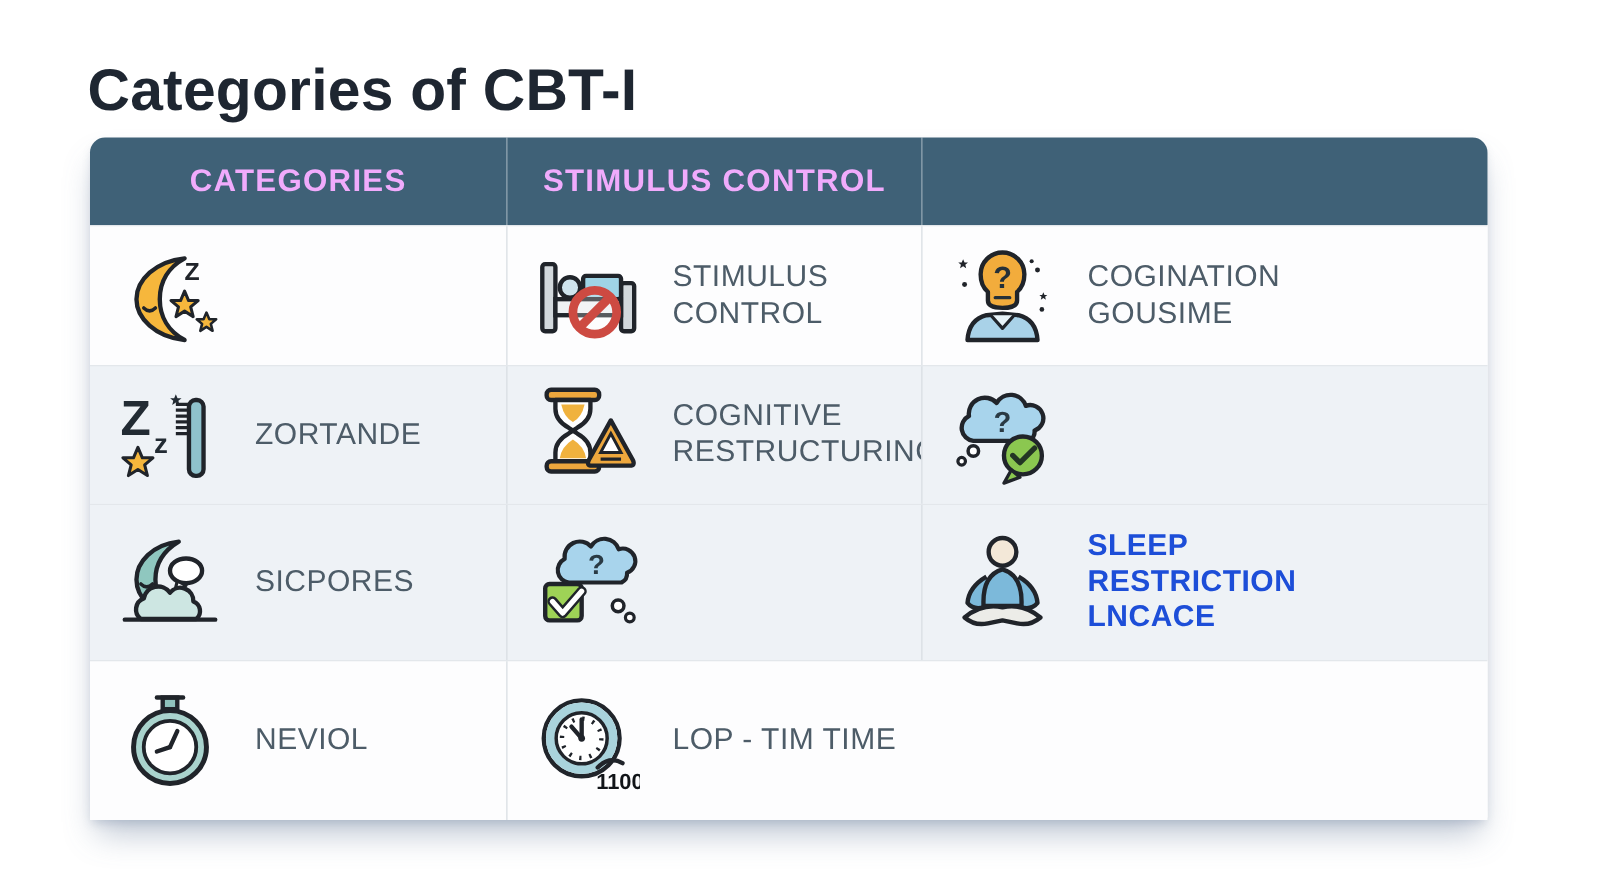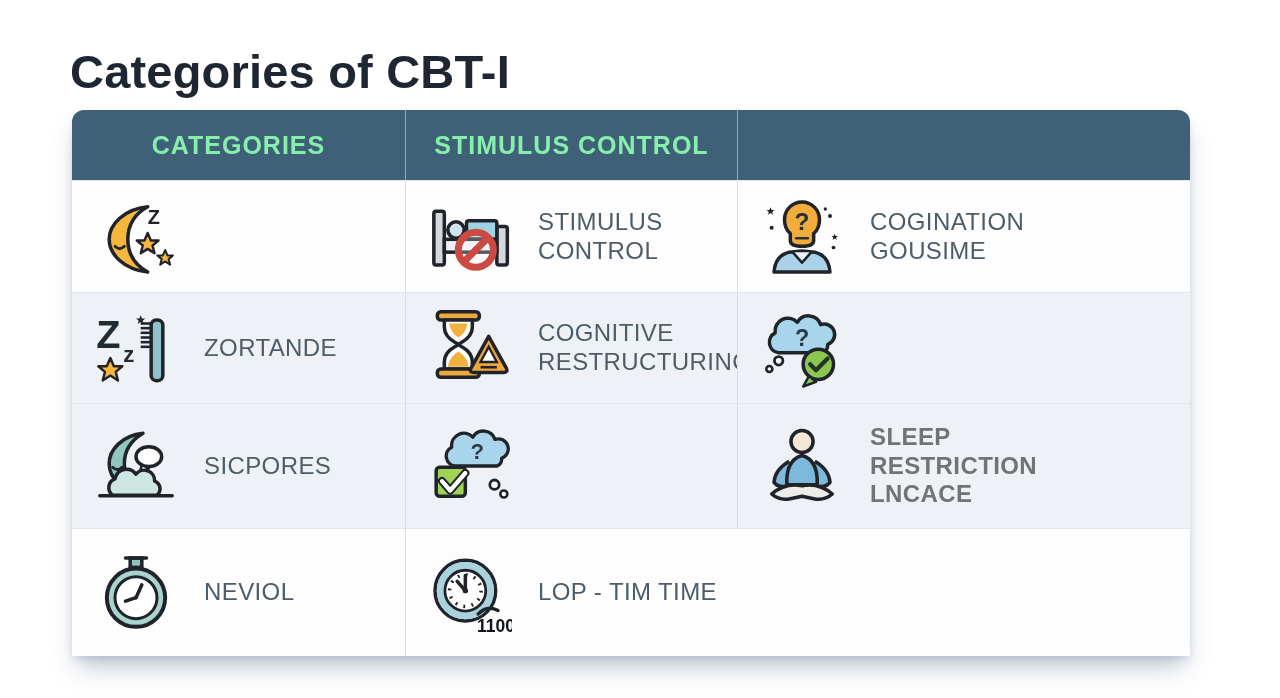--- a/index.html
+++ b/index.html
@@ -17,41 +17,41 @@
     border-radius:12px 12px 3px 3px;
     box-shadow:0 16px 26px -6px rgba(96,116,148,.42), 0 4px 8px -2px rgba(96,116,148,.25);
     background:#fff;
   }
   .thead{
     display:grid;grid-template-columns:333px 332px 1fr;height:70px;
     background:#3f6177;border-radius:12px 12px 0 0;
   }
   .th{
     display:flex;align-items:center;justify-content:center;
-    color:#86efac;font-size:25px;font-weight:700;letter-spacing:1px;
+    color:#f0abfc;font-size:25px;font-weight:700;letter-spacing:1px;
   }
   .th + .th{border-left:1px solid rgba(255,255,255,.45);}
   .trow{
     display:grid;grid-template-columns:333px 332px 1fr;
     background:#fdfdfe;border-top:1px solid #e3e7eb;
   }
   .trow.tint{background:#eef2f6;}
   .trow.r1{height:111px;}
   .trow.r2{height:110px;}
   .trow.r3{height:124px;}
   .trow.r4{height:127px;}
   .cell{display:flex;align-items:center;padding-left:22px;gap:26px;overflow:hidden;}
   .cell + .cell{border-left:1px solid #d8dde2;}
   .ic{flex:0 0 84px;width:84px;display:flex;align-items:center;justify-content:center;}
   .ic svg{width:84px;height:92px;}
   .label{
     font-size:24px;color:#4d5c68;letter-spacing:.4px;line-height:1.2;
     white-space:pre-line;font-weight:400;
   }
-  .label.em{font-weight:700;color:#737373;}
+  .label.em{font-weight:700;color:#1d4ed8;}
   svg text{font-family:"Liberation Sans", sans-serif;}
 </style>
 </head>
 <body>
 
 <div class="page-title">Categories of CBT-I</div>
 
 <div class="tbl">
 
   <div class="thead">

